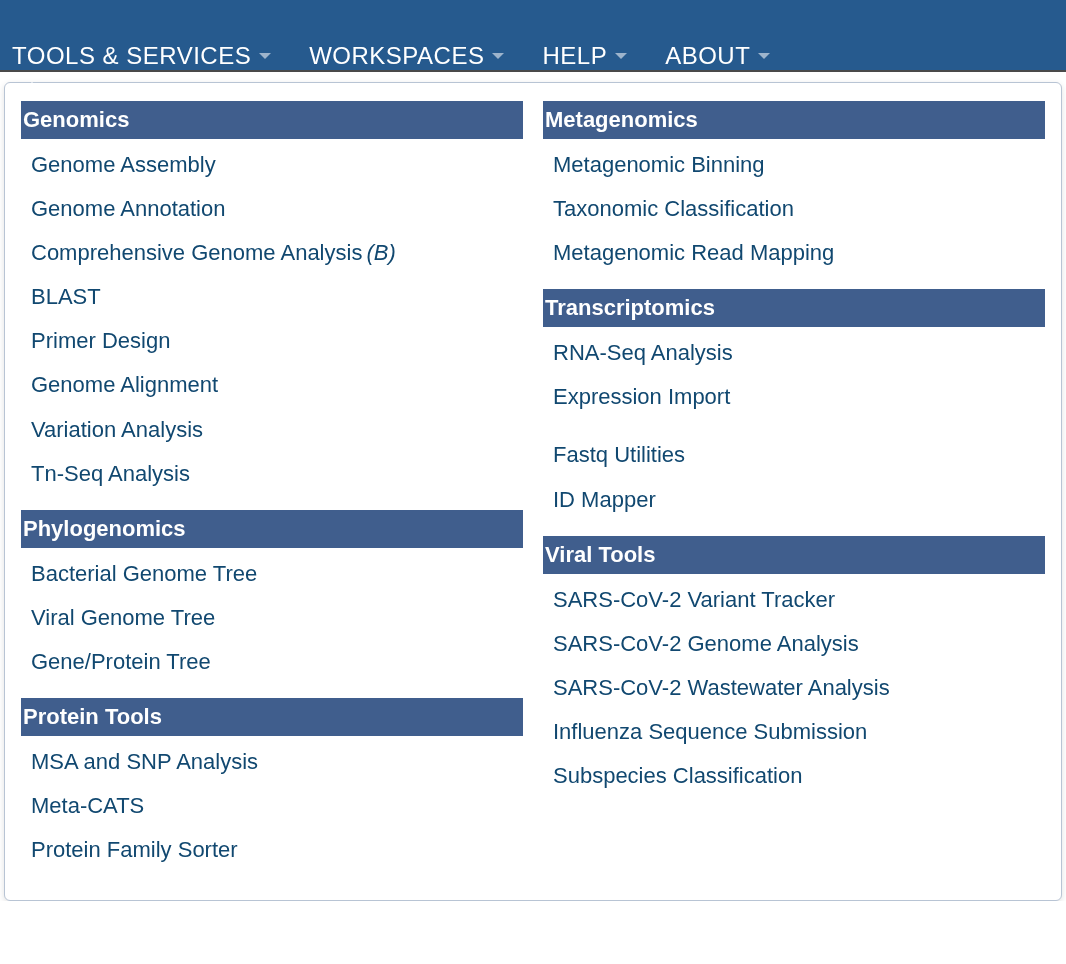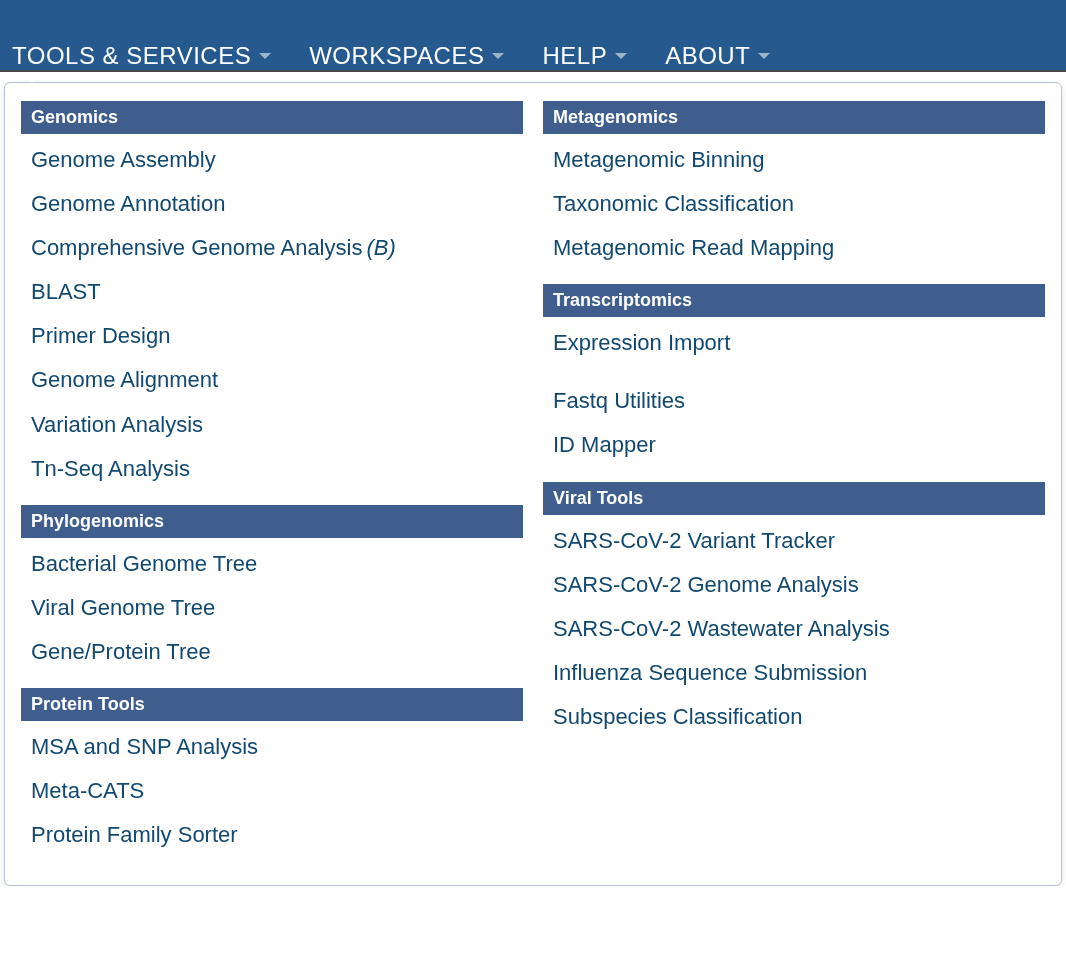--- a/index.html
+++ b/index.html
@@ -58,23 +58,23 @@
     }
     .menu-col {
       flex: 1;
       display: flex;
       flex-direction: column;
       padding: 0 10px;
     }
     .section-header {
       background: #405e8d;
       color: #ffffff;
-      font-size: 18px;
+      font-size: 22px;
       font-weight: bold;
-      padding: 6px 10px;
+      padding: 6px 2px;
       margin-bottom: 4px;
     }
     .menu-link {
       color: #114870;
       font-size: 22px;
       padding: 5px 10px;
       cursor: pointer;
       line-height: 1.55;
     }
     .menu-link .suffix { font-style: italic; margin-left: 4px; }
@@ -124,20 +124,21 @@
       <div class="menu-link"><span>Protein Family Sorter</span></div>
       <div class="menu-link"></div>
     </div>
   <div class="menu-col" id="col-right">
       <div class="section-header">Metagenomics</div>
       <div class="menu-link"><span>Metagenomic Binning</span></div>
       <div class="menu-link"><span>Taxonomic Classification</span></div>
       <div class="menu-link"><span>Metagenomic Read Mapping</span></div>
       <div class="section-gap"></div>
       <div class="section-header">Transcriptomics</div>
+      <div class="menu-link"><span>RNA-Seq Analysis</span></div>
       <div class="menu-link"><span>Expression Import</span></div>
       <div class="section-gap"></div>
       <div class="menu-link"><span>Fastq Utilities</span></div>
       <div class="menu-link"><span>ID Mapper</span></div>
       <div class="section-gap"></div>
       <div class="section-header">Viral Tools</div>
       <div class="menu-link"><span>SARS-CoV-2 Variant Tracker</span></div>
       <div class="menu-link"><span>SARS-CoV-2 Genome Analysis</span></div>
       <div class="menu-link"><span>SARS-CoV-2 Wastewater Analysis</span></div>
       <div class="menu-link"><span>Influenza Sequence Submission</span></div>

